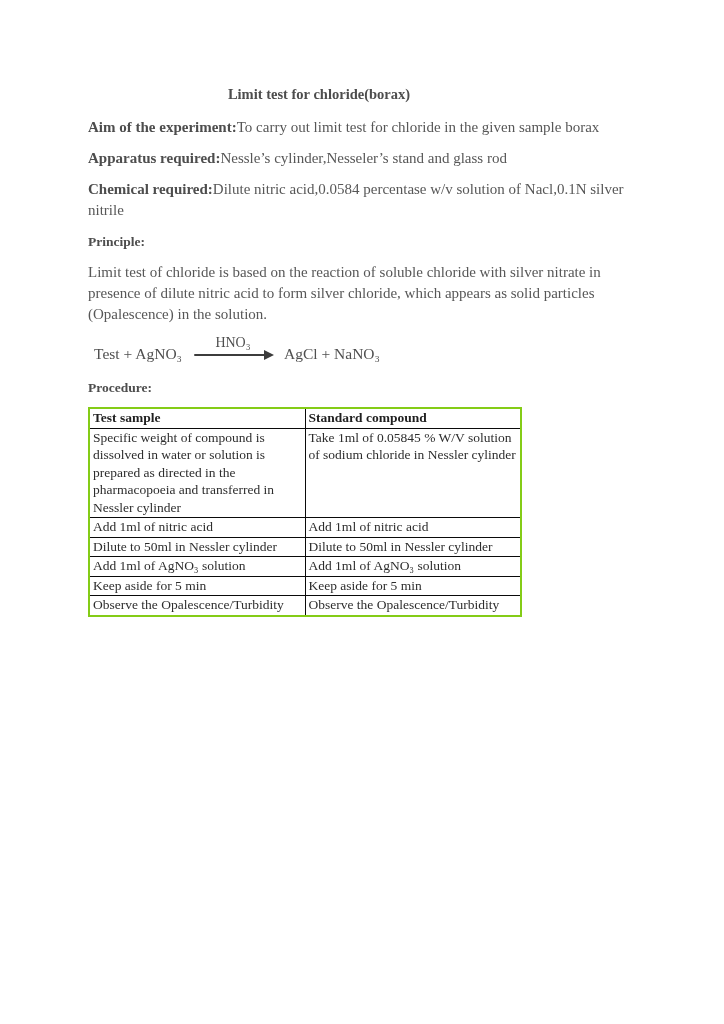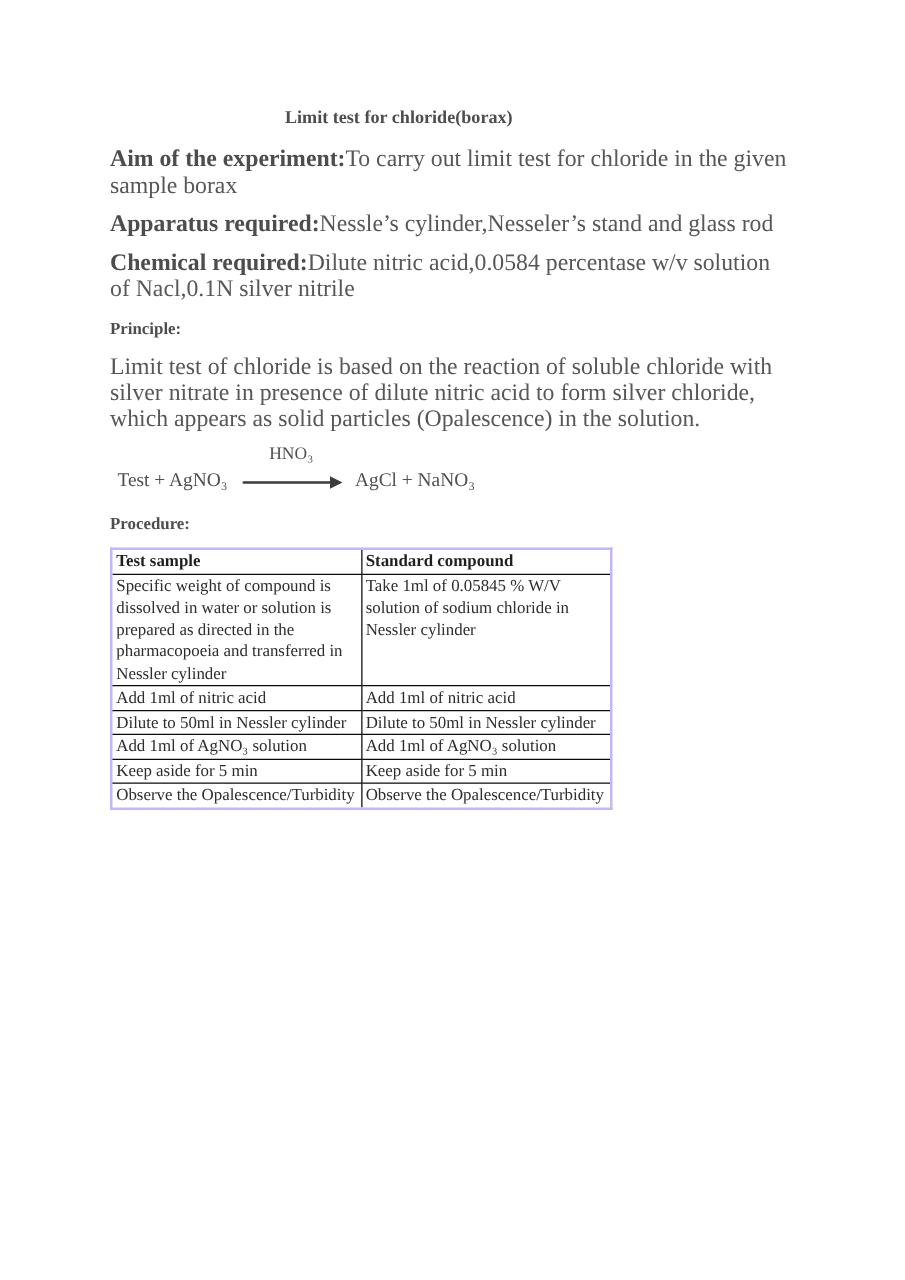--- a/index.html
+++ b/index.html
@@ -20,21 +20,21 @@
     font-size: 14.5px;
     font-weight: bold;
     color: #4d4d4d;
     text-align: center;
     padding-right: 84px;
     line-height: 21px;
     margin-bottom: 12px;
   }
 
   p.body-line {
-    font-size: 19px;
+    font-size: 15px;
     line-height: 21px;
     margin-bottom: 10px;
     color: #575757;
     margin-top: 10px;
   }
   p.body-line b { color: #4d4d4d; }
 
   p.heading-line {
     font-size: 13.5px;
     line-height: 21px;
@@ -48,21 +48,20 @@
     align-items: flex-end;
     gap: 12px;
     margin: 4px 0 14px 6px;
     font-size: 15.5px;
     color: #4f4f4f;
   }
   .eq-arrow-group {
     display: flex;
     flex-direction: column;
     align-items: center;
-    gap: 10px;
   }
   .eq-catalyst {
     font-size: 14px;
     line-height: 16px;
     margin-bottom: 3px;
   }
   .arrow-line {
     display: block;
     position: relative;
     width: 78px;
@@ -77,22 +76,22 @@
     top: -4px;
     width: 0; height: 0;
     border-left: 10px solid #3c3c3c;
     border-top: 5px solid transparent;
     border-bottom: 5px solid transparent;
   }
 
   table.proc-table {
     border-collapse: collapse;
     table-layout: fixed;
-    width: 402px;
-    border: 2px solid #c4b5fd;
+    width: 434px;
+    border: 2px solid #84cc16;
     margin: 2px 0 13px 0;
     color: #2d2d2d;
   }
   .proc-table th, .proc-table td {
     border: 1px solid #0a0a0a;
     width: 50%;
     font-size: 13.5px;
     line-height: 17.5px;
     padding: 0 3px 1px 3px;
     text-align: left;

